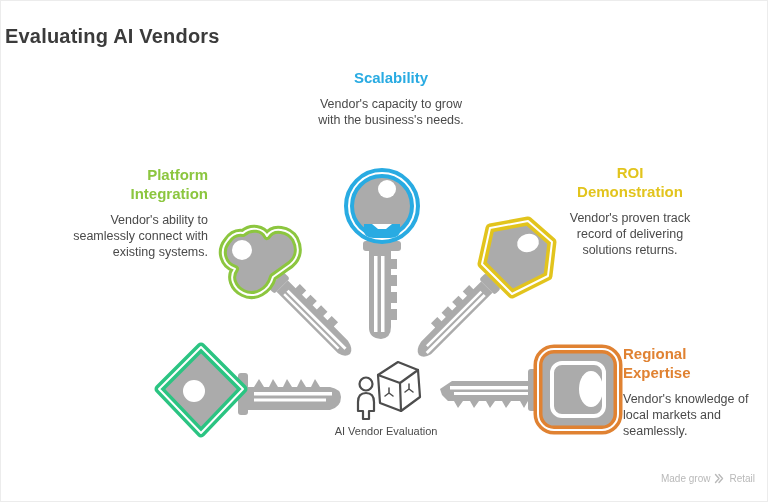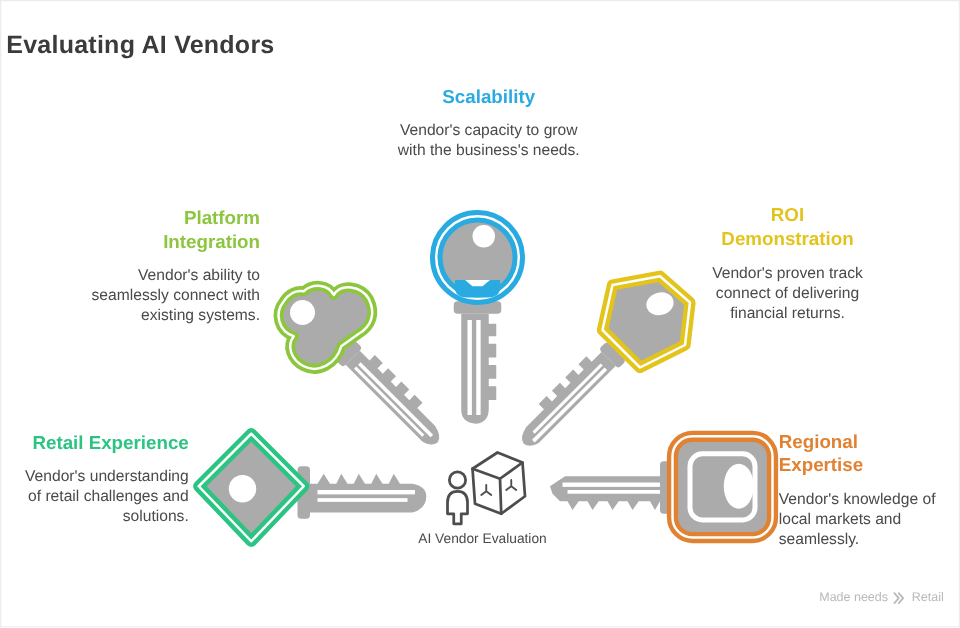--- a/index.html
+++ b/index.html
@@ -55,27 +55,23 @@
     <div class="desc">Vendor's ability to seamlessly connect with existing systems.</div>
   </div>
 
   <div id="factor-scalability" class="abs factor">
     <div class="heading c-blue">Scalability</div>
     <div class="desc">Vendor's capacity to grow with the business's needs.</div>
   </div>
 
   <div id="factor-roi" class="abs factor">
     <div class="heading c-yellow"><span>ROI Demonstration</span></div>
-    <div class="desc">Vendor's proven track connect of delivering financial returns.</div>
+    <div class="desc">Vendor's proven track record of delivering solutions returns.</div>
   </div>
 
-  <div id="factor-retail" class="abs factor">
-    <div class="heading c-green"><span>Retail Experience</span></div>
-    <div class="desc">Vendor's understanding of retail challenges and solutions.</div>
-  </div>
 
   <div id="factor-regional" class="abs factor">
     <div class="heading c-orange"><span>Regional Expertise</span></div>
     <div class="desc">Vendor's knowledge of local markets and seamlessly.</div>
   </div>
 
   <svg class="abs" style="left:328px;top:163px" width="110" height="190" viewBox="0 0 110 190" aria-hidden="true">
     <rect x="34" y="77" width="38" height="10" rx="3" fill="#ABABAB"></rect>
     <path d="M40,87 L62,87 L62,95 L68,95 L68,105 L62,105 L62,111 L68,111 L68,122 L62,122 L62,128 L68,128 L68,139 L62,139 L62,145 L68,145 L68,156 L62,156 L62,163 Q62,174 52,175 Q40,174 40,164 Z" fill="#ABABAB"></path>
     <rect x="45" y="92" width="3.5" height="76" fill="#fff"></rect>
@@ -143,20 +139,20 @@
     </g>
     <g stroke="#4D4D4D" stroke-width="2.2" fill="#fff" stroke-linejoin="round">
       <circle cx="15" cy="27" r="6.5"></circle>
       <path d="M7,54 L7,45 Q7,36 15,36 Q23,36 23,45 L23,54 L18,54 L18,62 L12,62 L12,54 Z"></path>
     </g>
   </svg>
 
   <div id="center-label" class="abs">AI Vendor Evaluation</div>
 
   <div id="footer" class="abs">
-    <span>Made needs</span>
+    <span>Made grow</span>
     <svg width="11" height="11" viewBox="0 0 11 11" aria-hidden="true">
       <path d="M1.5,1.5 L5,5.5 L1.5,9.5 M5,1.5 L8.5,5.5 L5,9.5" fill="none" stroke="#b9b9b9" stroke-width="1.4" stroke-linecap="round" stroke-linejoin="round"></path>
     </svg>
     <span>Retail</span>
   </div>
 
 </div>
 
 </body></html>

